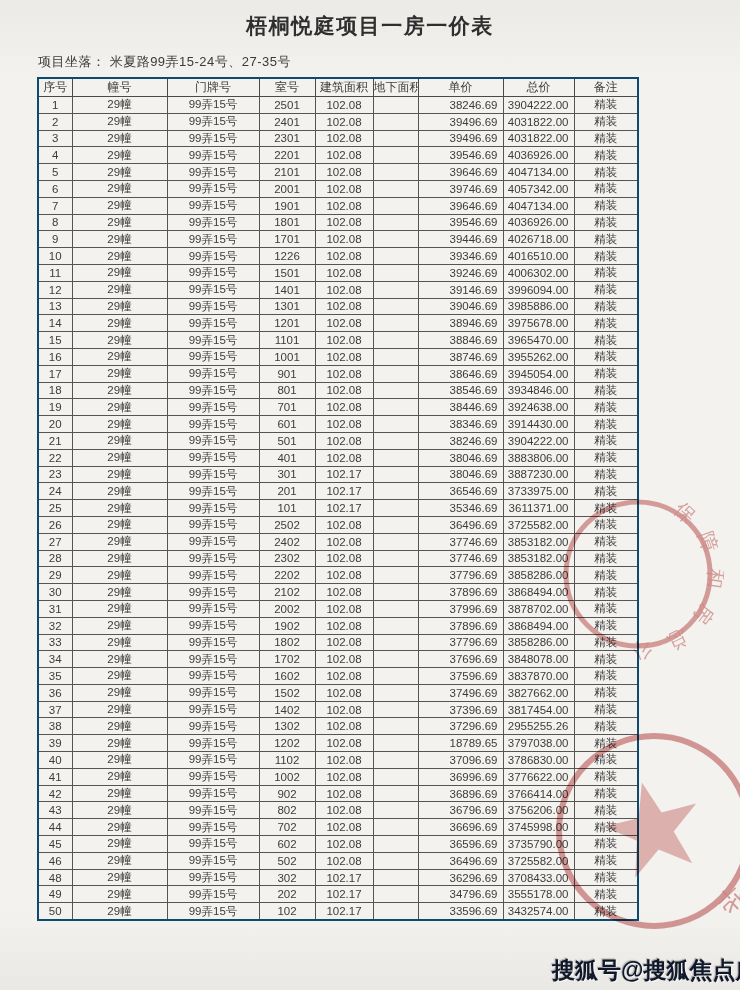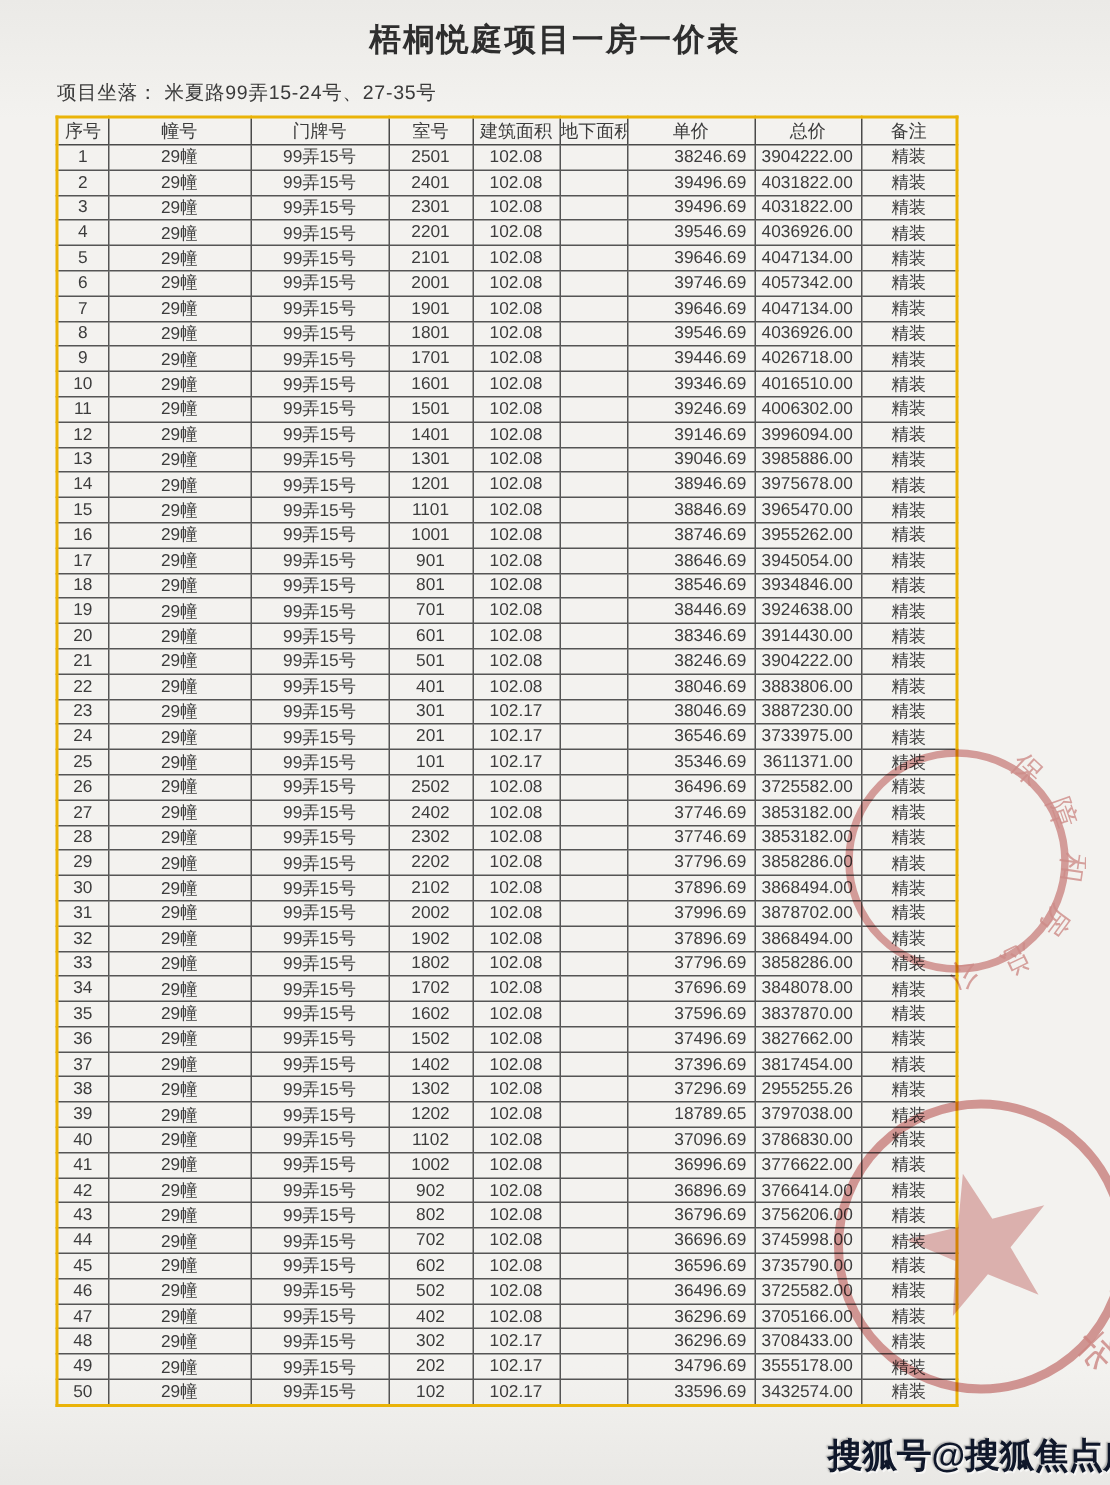--- a/index.html
+++ b/index.html
@@ -16,21 +16,21 @@
     letter-spacing:1.5px;margin:0;
   }
   .location-line{
     position:absolute;top:53px;left:38px;
     font-size:13px;color:#3a3a3a;letter-spacing:.5px;
   }
   table.price-table{
     position:absolute;top:77px;left:37px;width:600px;
     border-collapse:collapse;table-layout:fixed;
     font-size:11.5px;color:#3c3c3c;
-    border:2px solid #eab308;
+    border:2px solid #0c4a6e;
     background:transparent;
   }
   table.price-table th{
     border:1px solid #4a4a4a;font-weight:normal;font-size:12px;
     height:17px;padding:0;text-align:center;white-space:nowrap;overflow:hidden;
   }
   table.price-table td{
     border:1px solid #555;height:15.8px;padding:0 2px;
     text-align:center;white-space:nowrap;overflow:hidden;
   }
@@ -177,21 +177,21 @@
           <td>102.08</td>
           <td></td>
           <td class="num-right">39446.69</td>
           <td class="num-right">4026718.00</td>
           <td>精装</td>
         </tr>
         <tr>
           <td>10</td>
           <td>29幢</td>
           <td>99弄15号</td>
-          <td>1601</td>
+          <td>1226</td>
           <td>102.08</td>
           <td></td>
           <td class="num-right">39346.69</td>
           <td class="num-right">4016510.00</td>
           <td>精装</td>
         </tr>
         <tr>
           <td>11</td>
           <td>29幢</td>
           <td>99弄15号</td>
@@ -578,31 +578,20 @@
         </tr>
         <tr>
           <td>46</td>
           <td>29幢</td>
           <td>99弄15号</td>
           <td>502</td>
           <td>102.08</td>
           <td></td>
           <td class="num-right">36496.69</td>
           <td class="num-right">3725582.00</td>
-          <td>精装</td>
-        </tr>
-        <tr>
-          <td>47</td>
-          <td>29幢</td>
-          <td>99弄15号</td>
-          <td>402</td>
-          <td>102.08</td>
-          <td></td>
-          <td class="num-right">36296.69</td>
-          <td class="num-right">3705166.00</td>
           <td>精装</td>
         </tr>
         <tr>
           <td>48</td>
           <td>29幢</td>
           <td>99弄15号</td>
           <td>302</td>
           <td>102.17</td>
           <td></td>
           <td class="num-right">36296.69</td>

